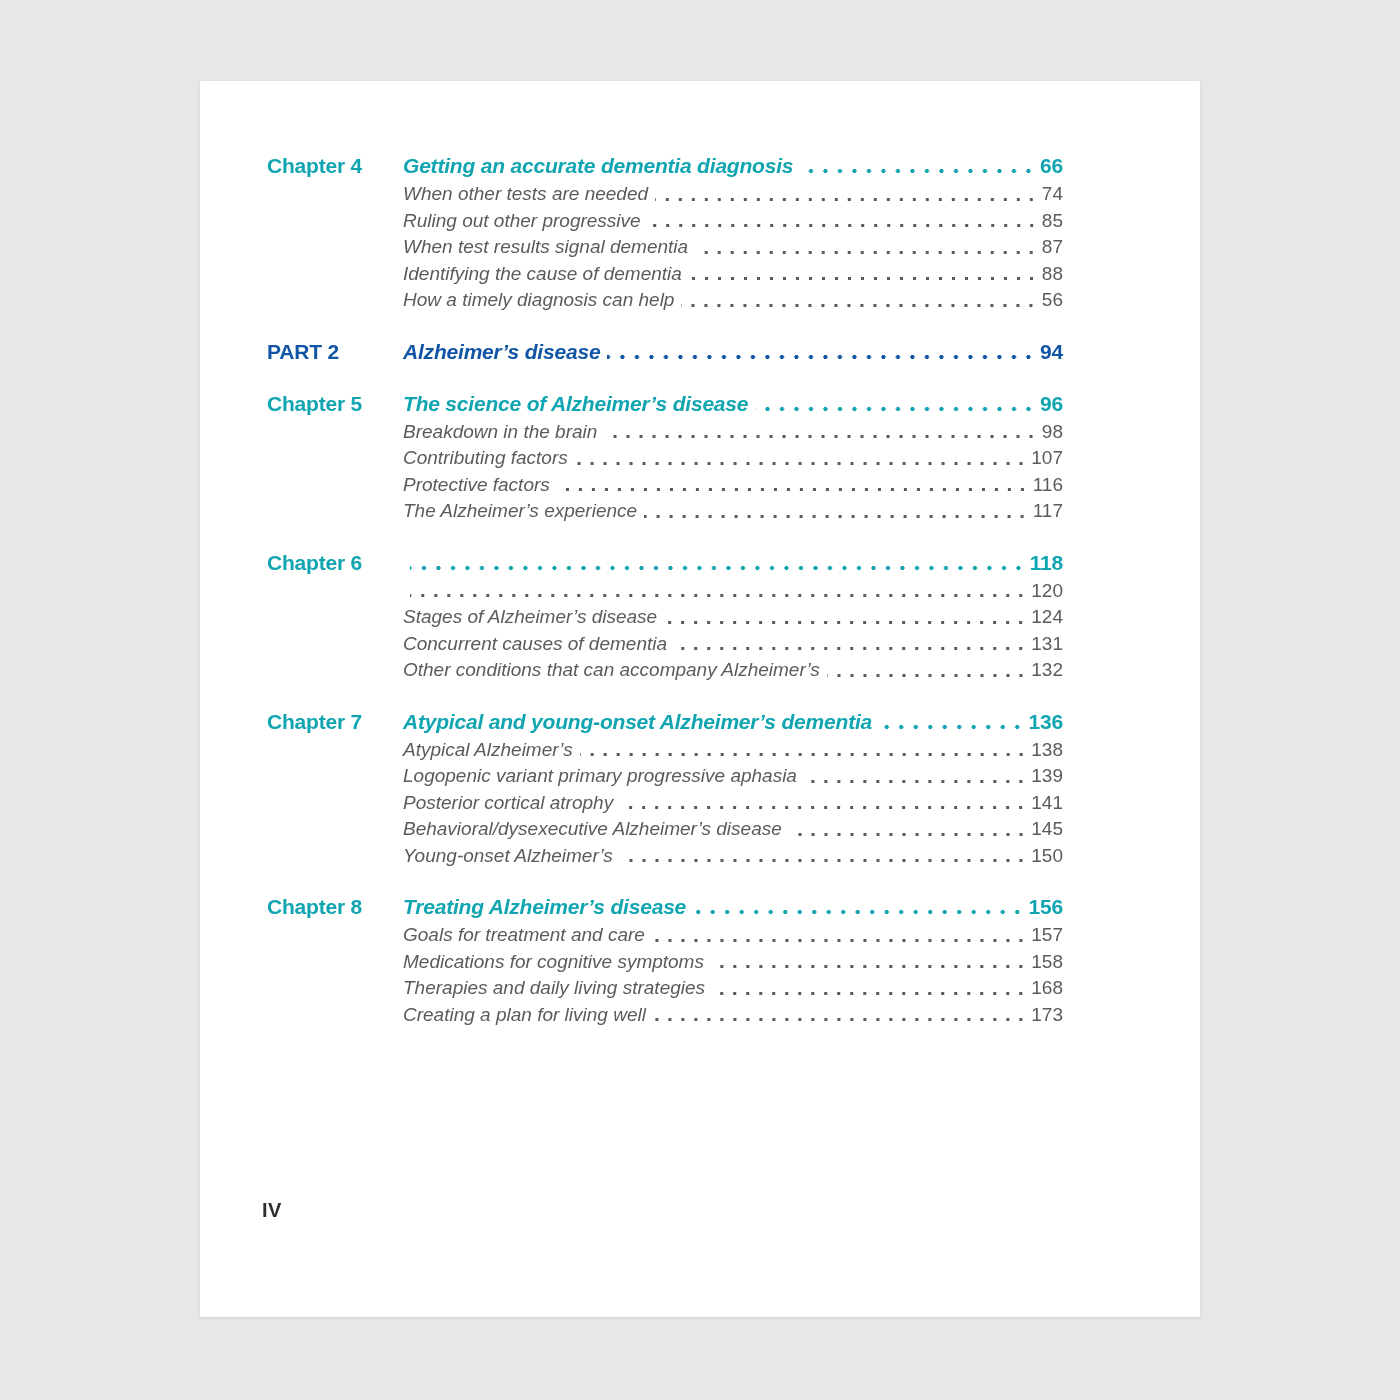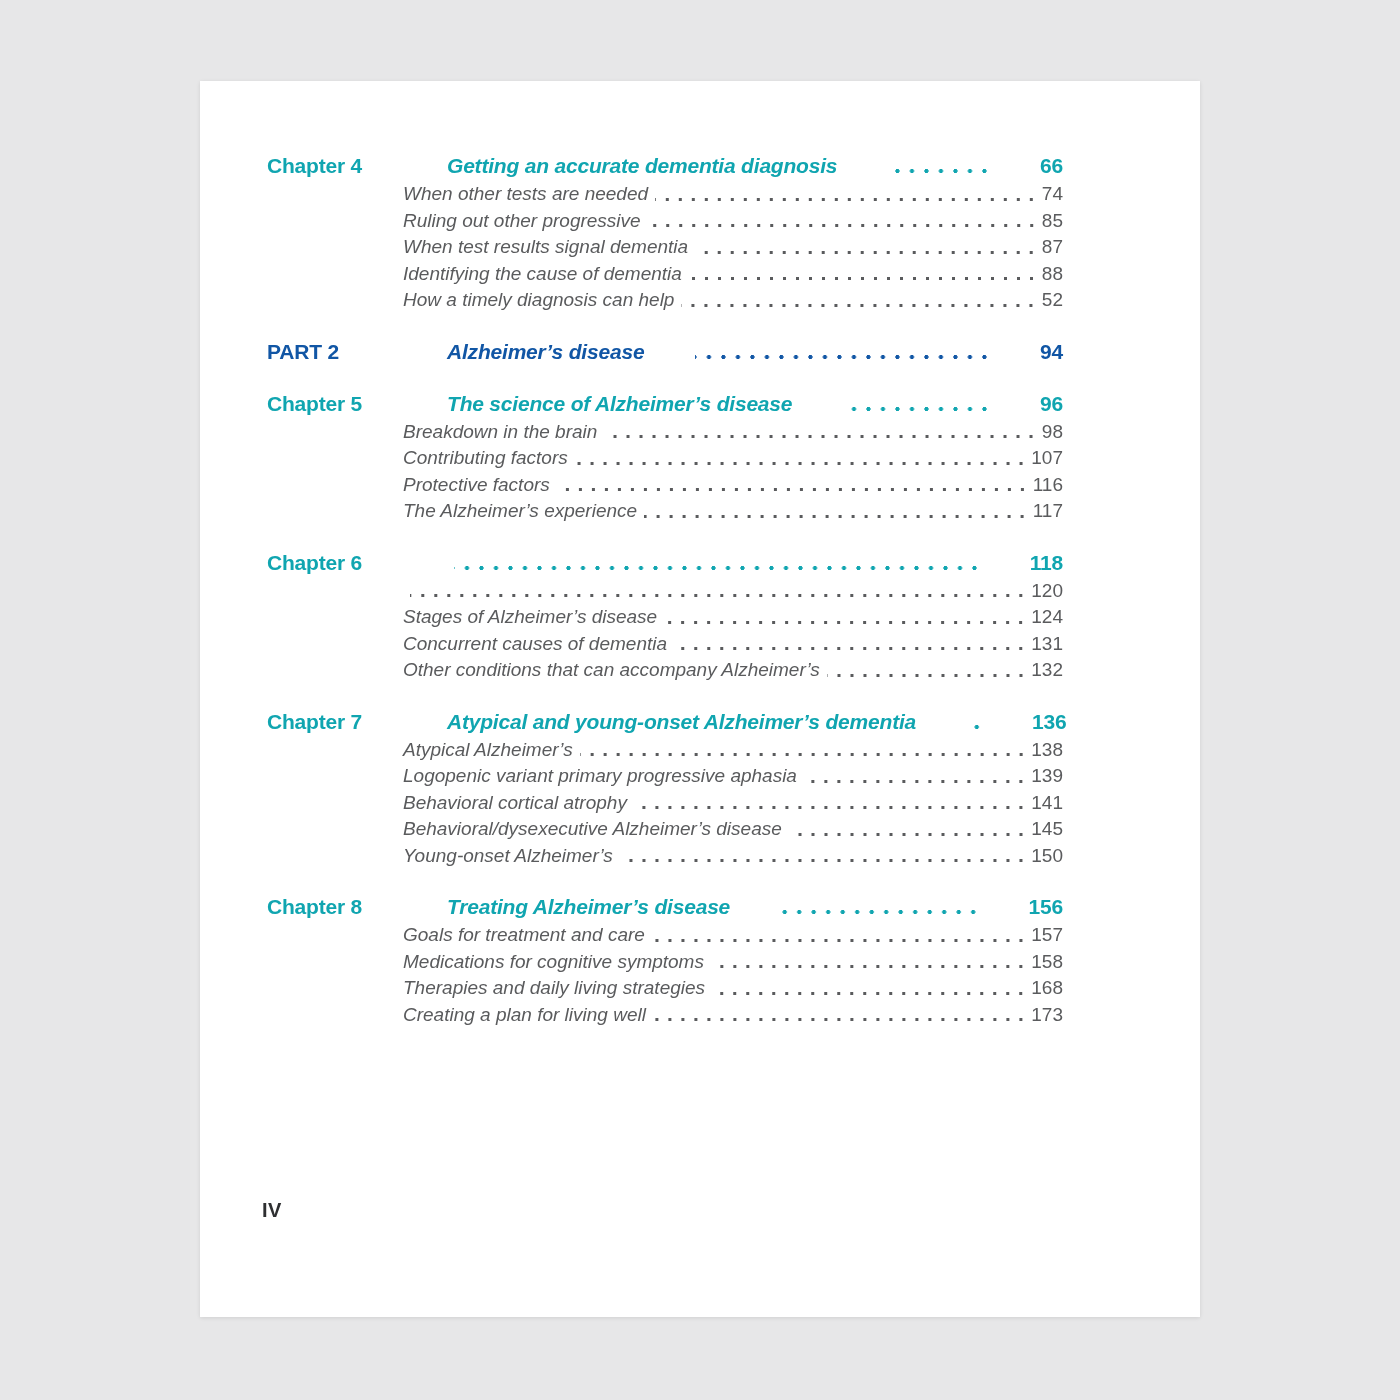--- a/index.html
+++ b/index.html
@@ -33,21 +33,20 @@
     margin-bottom: 24px;
   }
   .heading-row {
     display: flex;
     align-items: baseline;
     font-size: 21px;
     font-weight: bold;
     line-height: 28px;
     letter-spacing: -0.2px;
     margin-bottom: 1px;
-    gap: 44px;
   }
   .section.chapter .heading-row { color: var(--chapter, #10a5b0); }
   .section.part    .heading-row { color: var(--part, #1156a5); align-items: flex-end; }
   .label-col {
     flex: 0 0 136px;
     white-space: nowrap;
   }
   .head-title, .entry-title {
     white-space: nowrap;
     font-style: italic;
@@ -118,21 +117,21 @@
           <span class="page-num">87</span>
         </div>
         <div class="entry-row">
           <span class="entry-title">Identifying the cause of dementia</span>
           <span class="leader"></span>
           <span class="page-num">88</span>
         </div>
         <div class="entry-row">
           <span class="entry-title">How a timely diagnosis can help</span>
           <span class="leader"></span>
-          <span class="page-num">52</span>
+          <span class="page-num">56</span>
         </div>
       </div>
       <div class="section part">
         <div class="heading-row">
           <span class="label-col">PART 2</span>
           <span class="head-title">Alzheimer’s disease</span>
           <span class="leader"></span>
           <span class="page-num">94</span>
         </div>
       </div>
@@ -201,21 +200,21 @@
           <span class="entry-title">Atypical Alzheimer’s</span>
           <span class="leader"></span>
           <span class="page-num">138</span>
         </div>
         <div class="entry-row">
           <span class="entry-title">Logopenic variant primary progressive aphasia</span>
           <span class="leader"></span>
           <span class="page-num">139</span>
         </div>
         <div class="entry-row">
-          <span class="entry-title">Behavioral cortical atrophy</span>
+          <span class="entry-title">Posterior cortical atrophy</span>
           <span class="leader"></span>
           <span class="page-num">141</span>
         </div>
         <div class="entry-row">
           <span class="entry-title">Behavioral/dysexecutive Alzheimer’s disease</span>
           <span class="leader"></span>
           <span class="page-num">145</span>
         </div>
         <div class="entry-row">
           <span class="entry-title">Young-onset Alzheimer’s</span>

